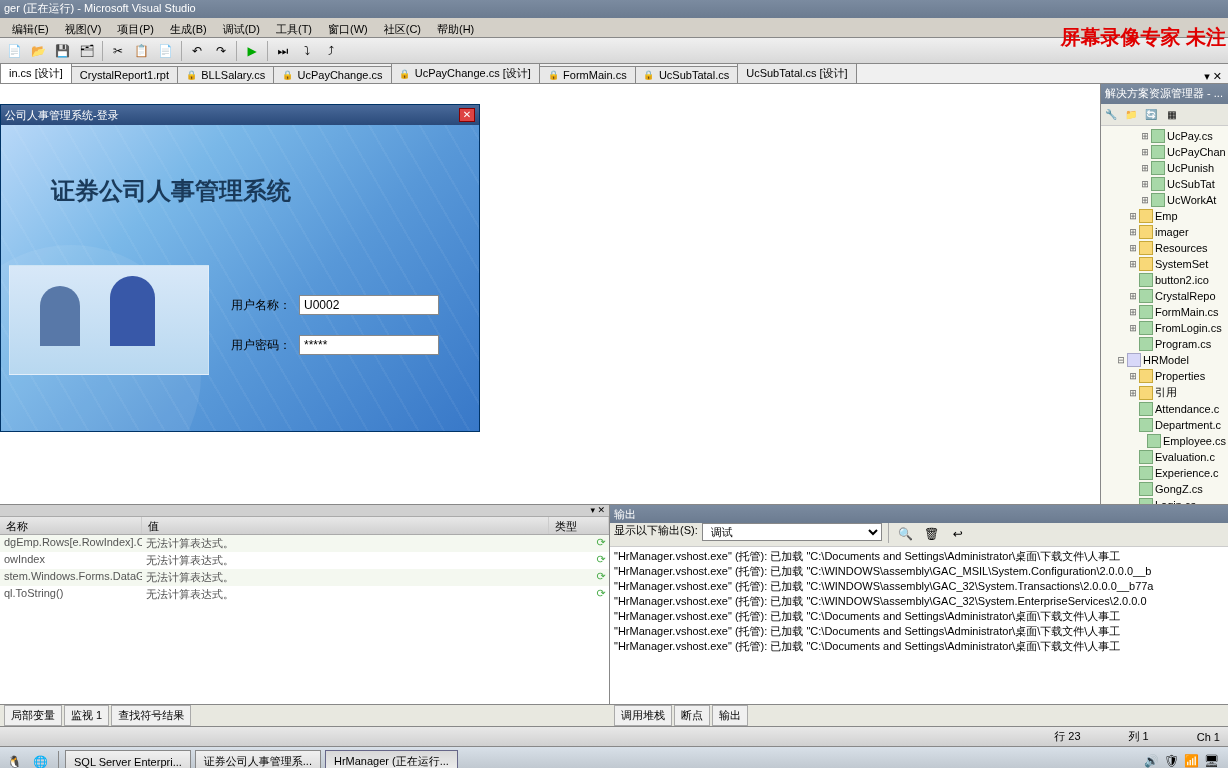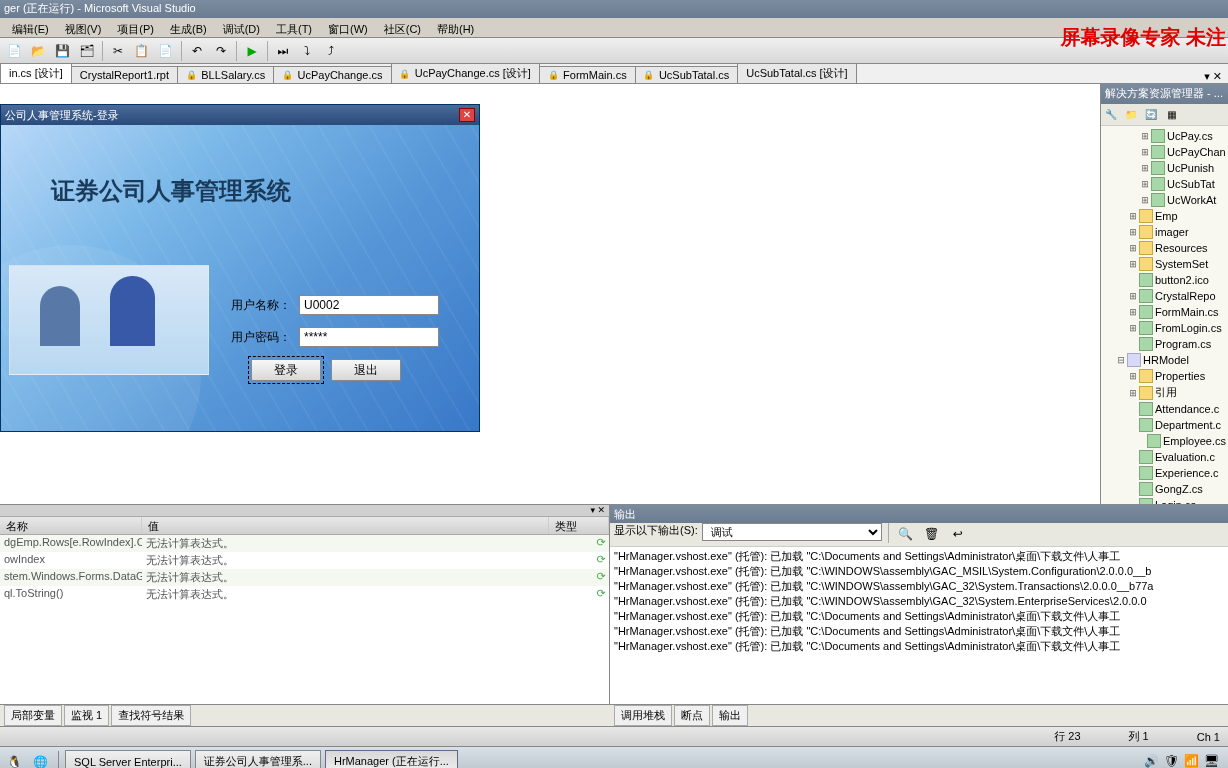--- a/index.html
+++ b/index.html
@@ -22,21 +22,21 @@
 .login-titlebar{height:20px;background:linear-gradient(#4a6a9a,#2a4a7a);color:#fff;display:flex;align-items:center;padding:0 4px;font-size:11px}
 .login-titlebar .close{margin-left:auto;width:16px;height:14px;background:#d44;border:1px solid #800;text-align:center;line-height:12px;font-size:10px;cursor:pointer}
 .login-body{height:306px;background:linear-gradient(135deg,#b8d8f8 0%,#7ab8e8 30%,#5898d8 60%,#3878c8 100%);position:relative;overflow:hidden}
 .login-body::before{content:"";position:absolute;left:-60px;top:120px;width:260px;height:260px;border-radius:50%;background:rgba(255,255,255,0.08)}
 .login-body::after{content:"";position:absolute;right:-80px;top:-80px;width:600px;height:600px;background:repeating-linear-gradient(60deg,transparent 0px,transparent 20px,rgba(255,255,255,0.05) 20px,rgba(255,255,255,0.05) 22px)}
 .login-title{position:absolute;left:50px;top:50px;font-size:24px;font-family:Liberation Mono, monospace;color:#1a3a5a;font-weight:bold;z-index:2}
 .login-photo{position:absolute;left:8px;top:140px;width:200px;height:110px;background:linear-gradient(#d8e8f8,#b8d8f0);z-index:2;border:1px solid rgba(255,255,255,0.3)}
 .login-photo::before{content:"";position:absolute;left:30px;top:20px;width:40px;height:60px;background:#5878a8;border-radius:20px 20px 0 0}
 .login-photo::after{content:"";position:absolute;left:100px;top:10px;width:45px;height:70px;background:#3858a8;border-radius:22px 22px 0 0}
 .login-form{position:absolute;right:40px;top:170px;z-index:2}
-.form-row{display:flex;align-items:center;margin-bottom:12px}
+.form-row{display:flex;align-items:center;margin-bottom:20px}
 .form-label{width:60px;color:#000;font-size:12px;text-align:right;margin-right:8px}
 .form-input{width:140px;height:20px;border:1px solid #888;background:#fff;padding:0 4px;font-size:12px}
 .form-buttons{display:flex;gap:10px;margin-top:8px;margin-left:20px}
 .form-btn{width:70px;height:22px;background:linear-gradient(#f8f8f8,#d8d8d8);border:1px solid #888;cursor:pointer;font-size:12px;position:relative}
 .form-btn.selected::before{content:"";position:absolute;left:-4px;top:-4px;right:-4px;bottom:-4px;border:1px dashed #000}
 .solution-panel{width:128px;background:#f8f8f0;border-left:1px solid #888;display:flex;flex-direction:column}
 .panel-title{height:20px;background:linear-gradient(#7b8ba0,#6b7b90);color:#fff;padding:2px 4px;font-size:11px}
 .panel-toolbar{height:22px;background:#e8e8e0;border-bottom:1px solid #ccc;display:flex;padding:2px;gap:2px}
 .panel-tool{width:18px;height:18px;border:1px solid transparent;font-size:10px;text-align:center;line-height:16px}
 .tree{flex:1;overflow:auto;padding:2px;font-size:11px}
@@ -156,24 +156,20 @@
         <div class="login-photo"></div>
         <div class="login-form">
           <div class="form-row">
             <span class="form-label">用户名称：</span>
             <input class="form-input" value="U0002" style="">
           </div>
           <div class="form-row">
             <span class="form-label">用户密码：</span>
             <input class="form-input" value="*****" style="">
           </div>
-          <div class="form-buttons">
-            <button class="form-btn selected">登录</button>
-            <button class="form-btn">退出</button>
-          </div>
         </div>
       </div>
     </div>
   </div>
   <div class="solution-panel">
     <div class="panel-title">解决方案资源管理器 - ...</div>
     <div class="panel-toolbar">
       <div class="panel-tool">🔧</div>
       <div class="panel-tool">📁</div>
       <div class="panel-tool">🔄</div>

